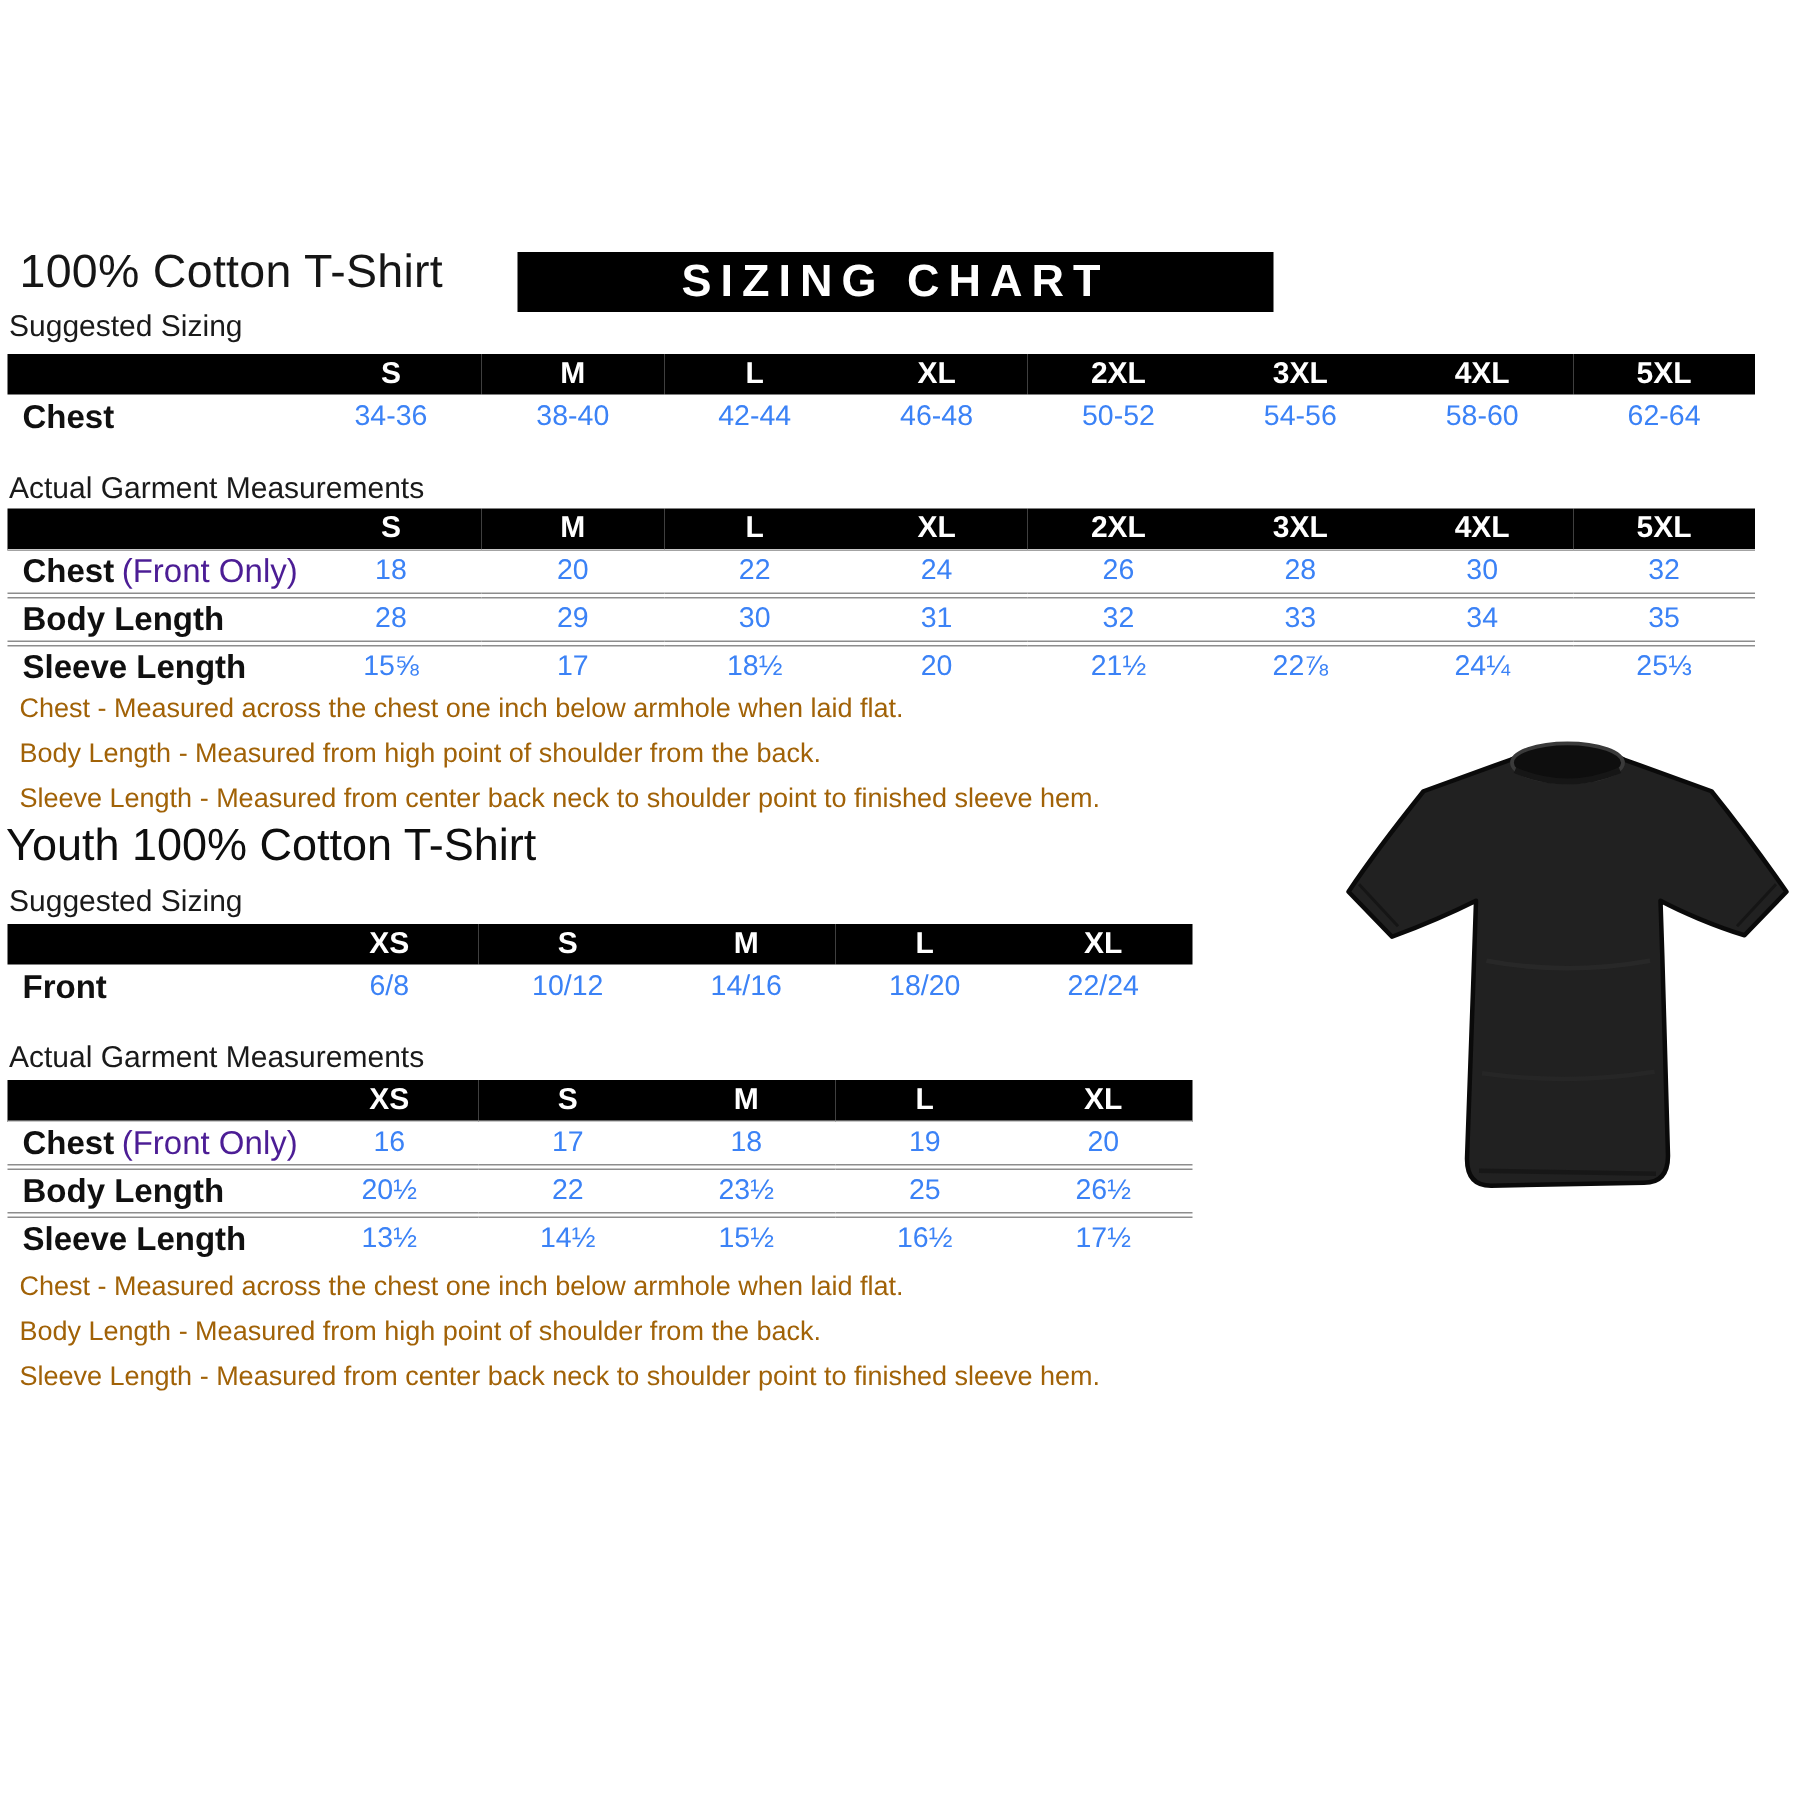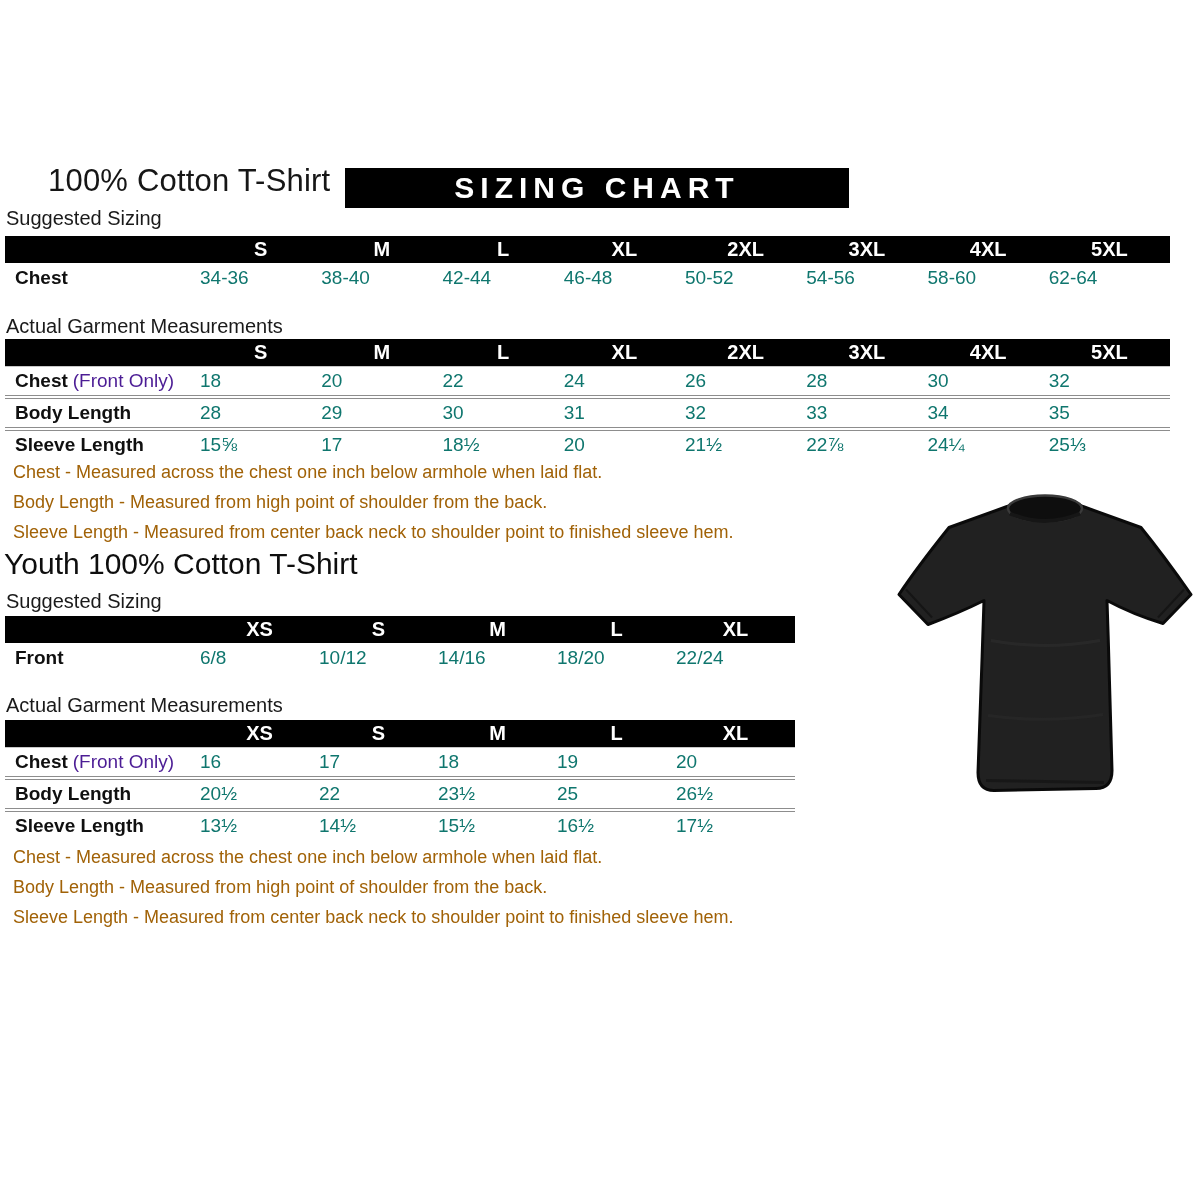--- a/index.html
+++ b/index.html
@@ -6,21 +6,21 @@
   body {
     width:1200px; height:1200px; background:#ffffff;
     font-family:"Liberation Sans", sans-serif;
     position:relative; overflow:hidden;
     -webkit-font-smoothing:antialiased;
   }
   .canvas { position:absolute; inset:0; }
 
   .adult-title {
     position:absolute; left:13px; top:163px;
-    font-size:31px; font-weight:400; color:#161616; letter-spacing:0.2px;margin-left:35px;
+    font-size:31px; font-weight:400; color:#161616; letter-spacing:0.2px;
   }
   .banner {
     position:absolute; left:345px; top:168px; width:504px; height:40px;
     background:#000; color:#fff;
     display:flex; align-items:center; justify-content:center;
     font-size:30px; font-weight:800; letter-spacing:6px;
   }
   .section-label {
     position:absolute; left:6px;
     font-size:20px; color:#1a1a1a;
@@ -31,24 +31,24 @@
   #lbl-youth-actual    { top:694px; }
 
   table.sizing {
     position:absolute; border-collapse:collapse; table-layout:fixed;
   }
   table.sizing th {
     background:#000; color:#fff; font-size:20px; font-weight:700;
     height:27px; padding:0; text-align:center;
   }
   table.sizing td {
-    height:29px; font-size:19px; color:#0f766e; padding:0;
+    height:29px; text-align:center; font-size:19px; color:#3b82f6; padding:0;
   }
   table.sizing td.rowlabel {
-    text-align:left; padding-left:10px; font-weight:700; font-size:19px; color:#101010;
+    text-align:left; padding-left:10px; font-weight:700; font-size:22px; color:#101010;
   }
   table.sizing td.rowlabel .suffix { font-weight:400; margin-left:5px; color:#4c1d95; }
 
   #adult-suggested { left:5px; top:236px; width:1165px; }
   #adult-actual    { left:5px; top:339px; width:1165px; }
   #youth-suggested { left:5px; top:616px; width:790px; }
   #youth-actual    { left:5px; top:720px; width:790px; }
 
   table.dbl tbody td { height:28px; }
   table.dbl tbody tr + tr td { border-top:4px double #8d8d8d; }

